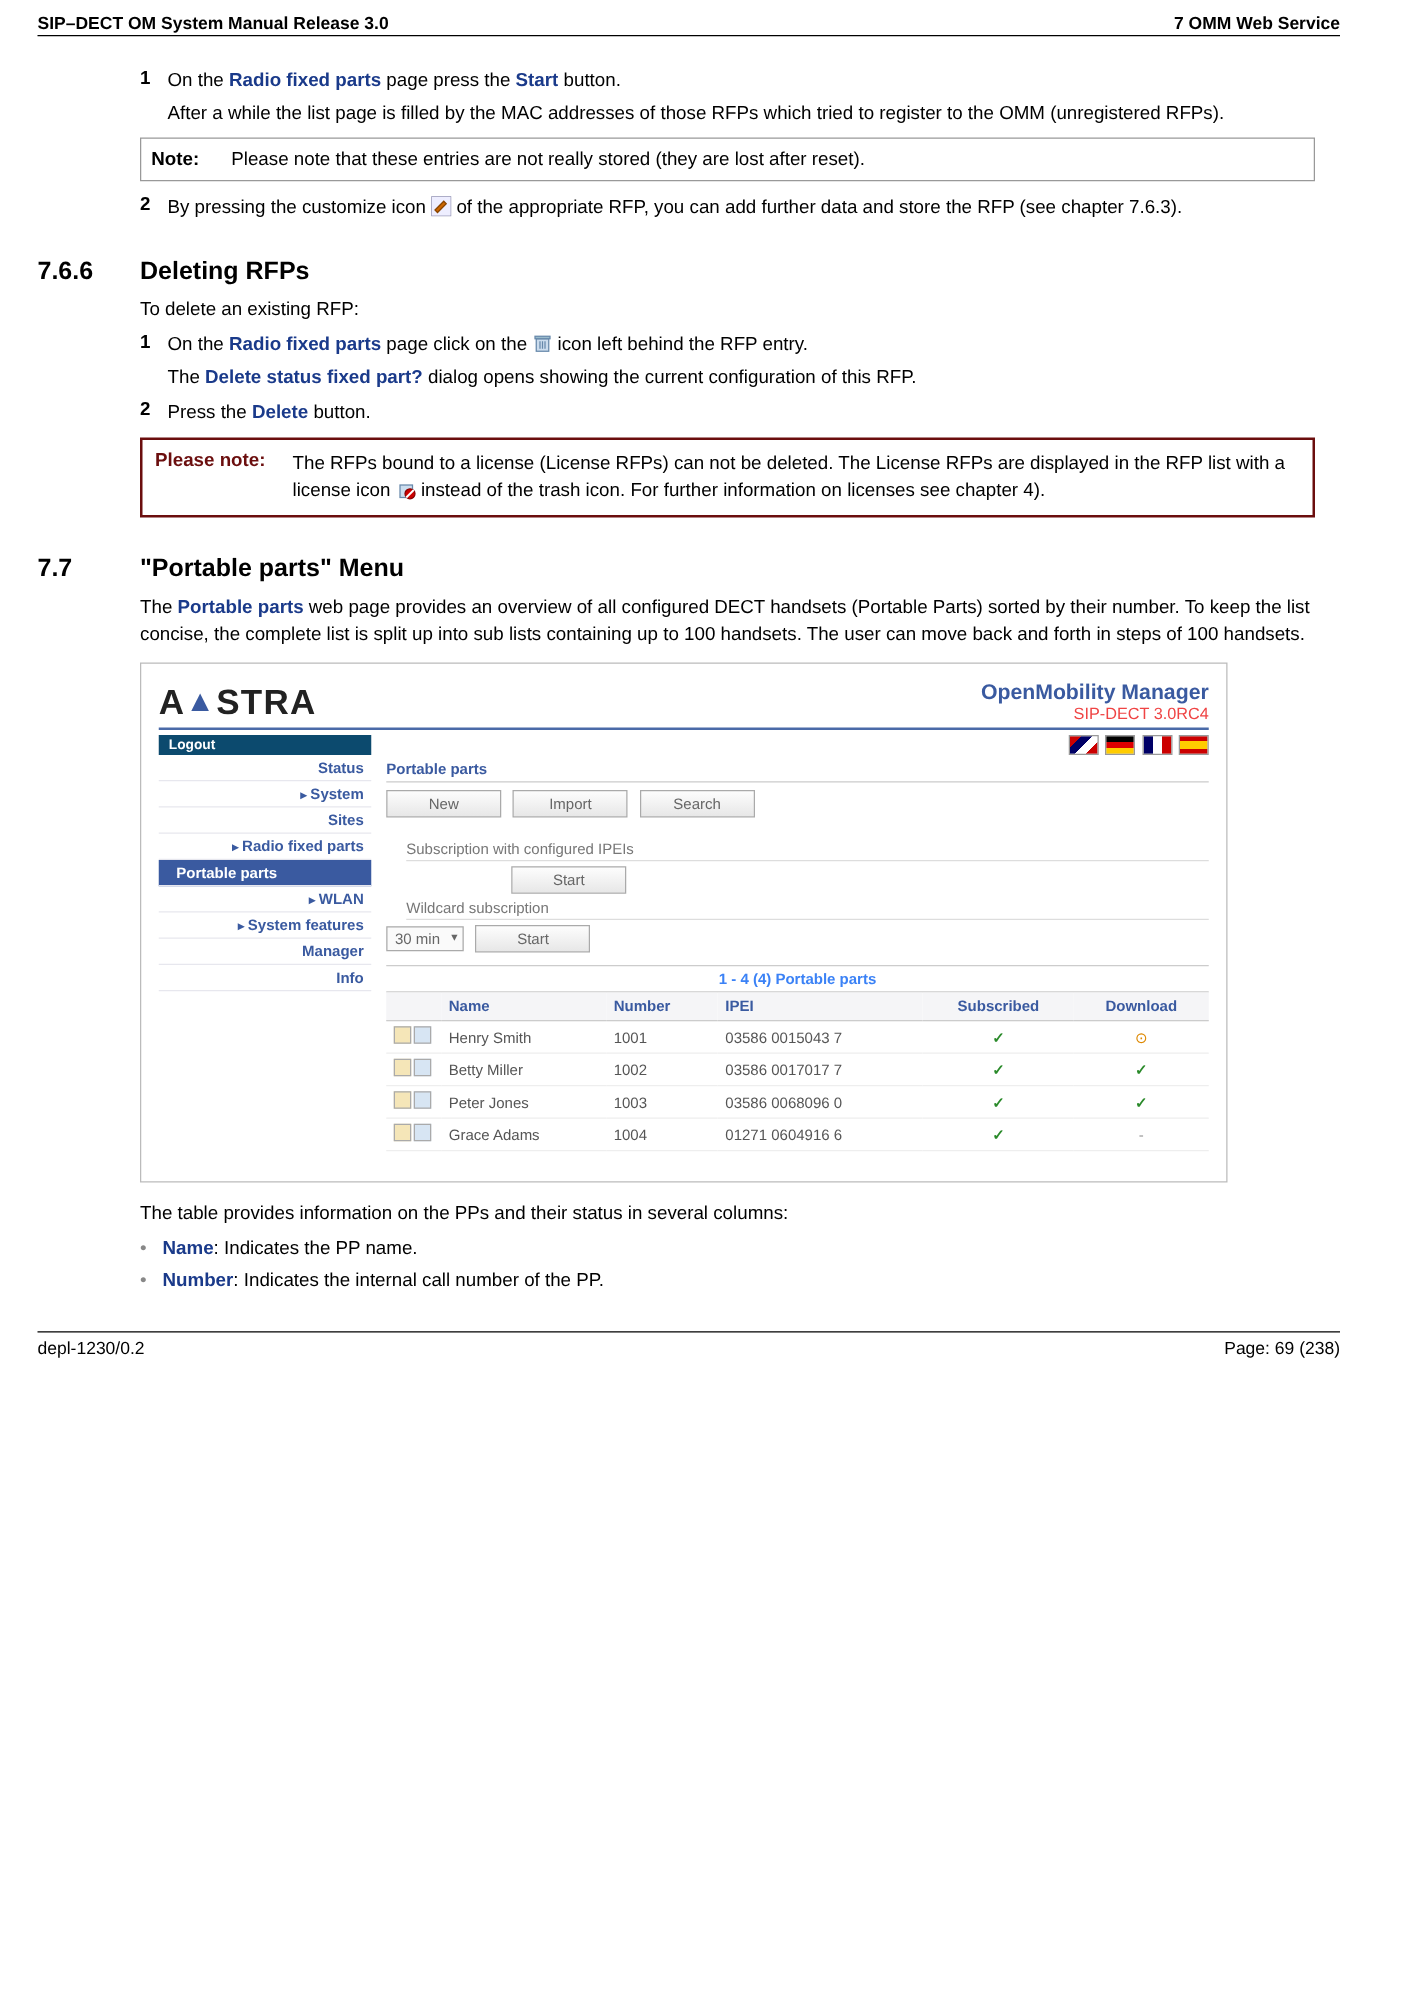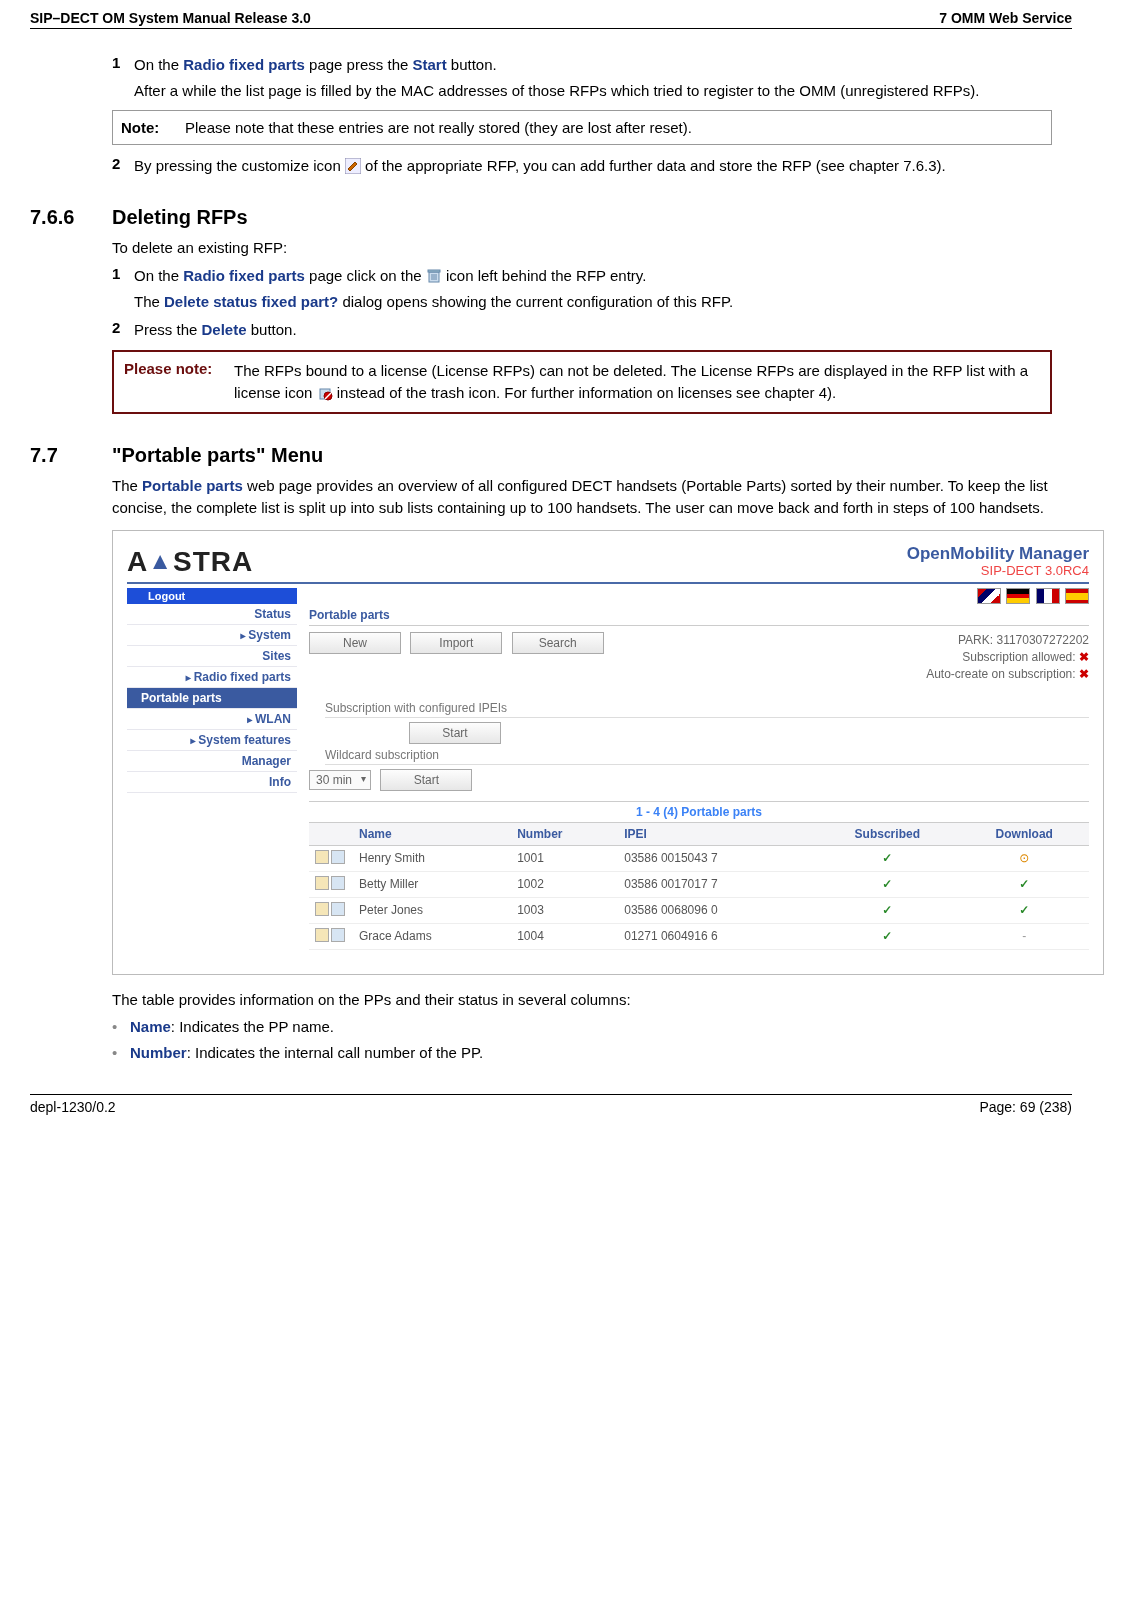--- a/index.html
+++ b/index.html
@@ -97,21 +97,21 @@
     padding-top: 4px;
     display: flex;
     justify-content: space-between;
     font-size: 14px;
   }
 
   
   .screenshot {
     border: 1px solid #bbb;
     margin: 12px 0 14px 82px;
-    width: 992px;
+    width: 870px;
     background: #fff;
     padding: 14px 14px 24px 14px;
     box-sizing: border-box;
     font-size: 12px;
     color: #444;
   }
   .ss-top {
     display: flex;
     justify-content: space-between;
     align-items: flex-end;
@@ -132,25 +132,25 @@
   }
   .ss-title {
     text-align: right;
     color: #3a5aa0;
     font-weight: bold;
     font-size: 17px;
     line-height: 1.1;
   }
   .ss-title .sub { font-weight: normal; font-size: 13px; color: #ef4444; }
   .ss-logout {
-    background: #1d4ed8;
+    background: #0c4a6e;
     color: #fff;
     font-size: 11px;
     font-weight: bold;
-    padding: 2px 21px;
+    padding: 2px 8px;
     margin-top: 4px;
     width: 170px;
     box-sizing: border-box;
   }
   .ss-flags { text-align: right; margin-top: 4px; }
   .flag {
     display: inline-block;
     width: 22px; height: 14px;
     border: 1px solid #999;
     margin-left: 2px;
@@ -312,25 +312,20 @@
         <div class="item b tri">Radio fixed parts</div>
         <div class="item sel">Portable parts</div>
         <div class="item b tri">WLAN</div>
         <div class="item b tri">System features</div>
         <div class="item b">Manager</div>
         <div class="item b">Info</div>
       </div>
       <div class="ss-content">
         <div class="ss-heading">Portable parts</div>
         <div>
-          <span class="ss-info-right">
-            <span>PARK: 31170307272202</span><br>
-            <span>Subscription allowed: </span><span class="x">✖</span><br>
-            <span>Auto-create on subscription: </span><span class="x">✖</span>
-          </span>
           <span class="ss-btn">New</span>
           <span class="ss-btn">Import</span>
           <span class="ss-btn">Search</span>
         </div>
         <div style="clear:both; height:14px;"></div>
         <div class="ss-fieldlabel">Subscription with configured IPEIs</div>
         <div style="padding-left:100px;"><span class="ss-btn">Start</span></div>
         <div class="ss-fieldlabel">Wildcard subscription</div>
         <div>
           <span class="ss-select">30 min</span>

